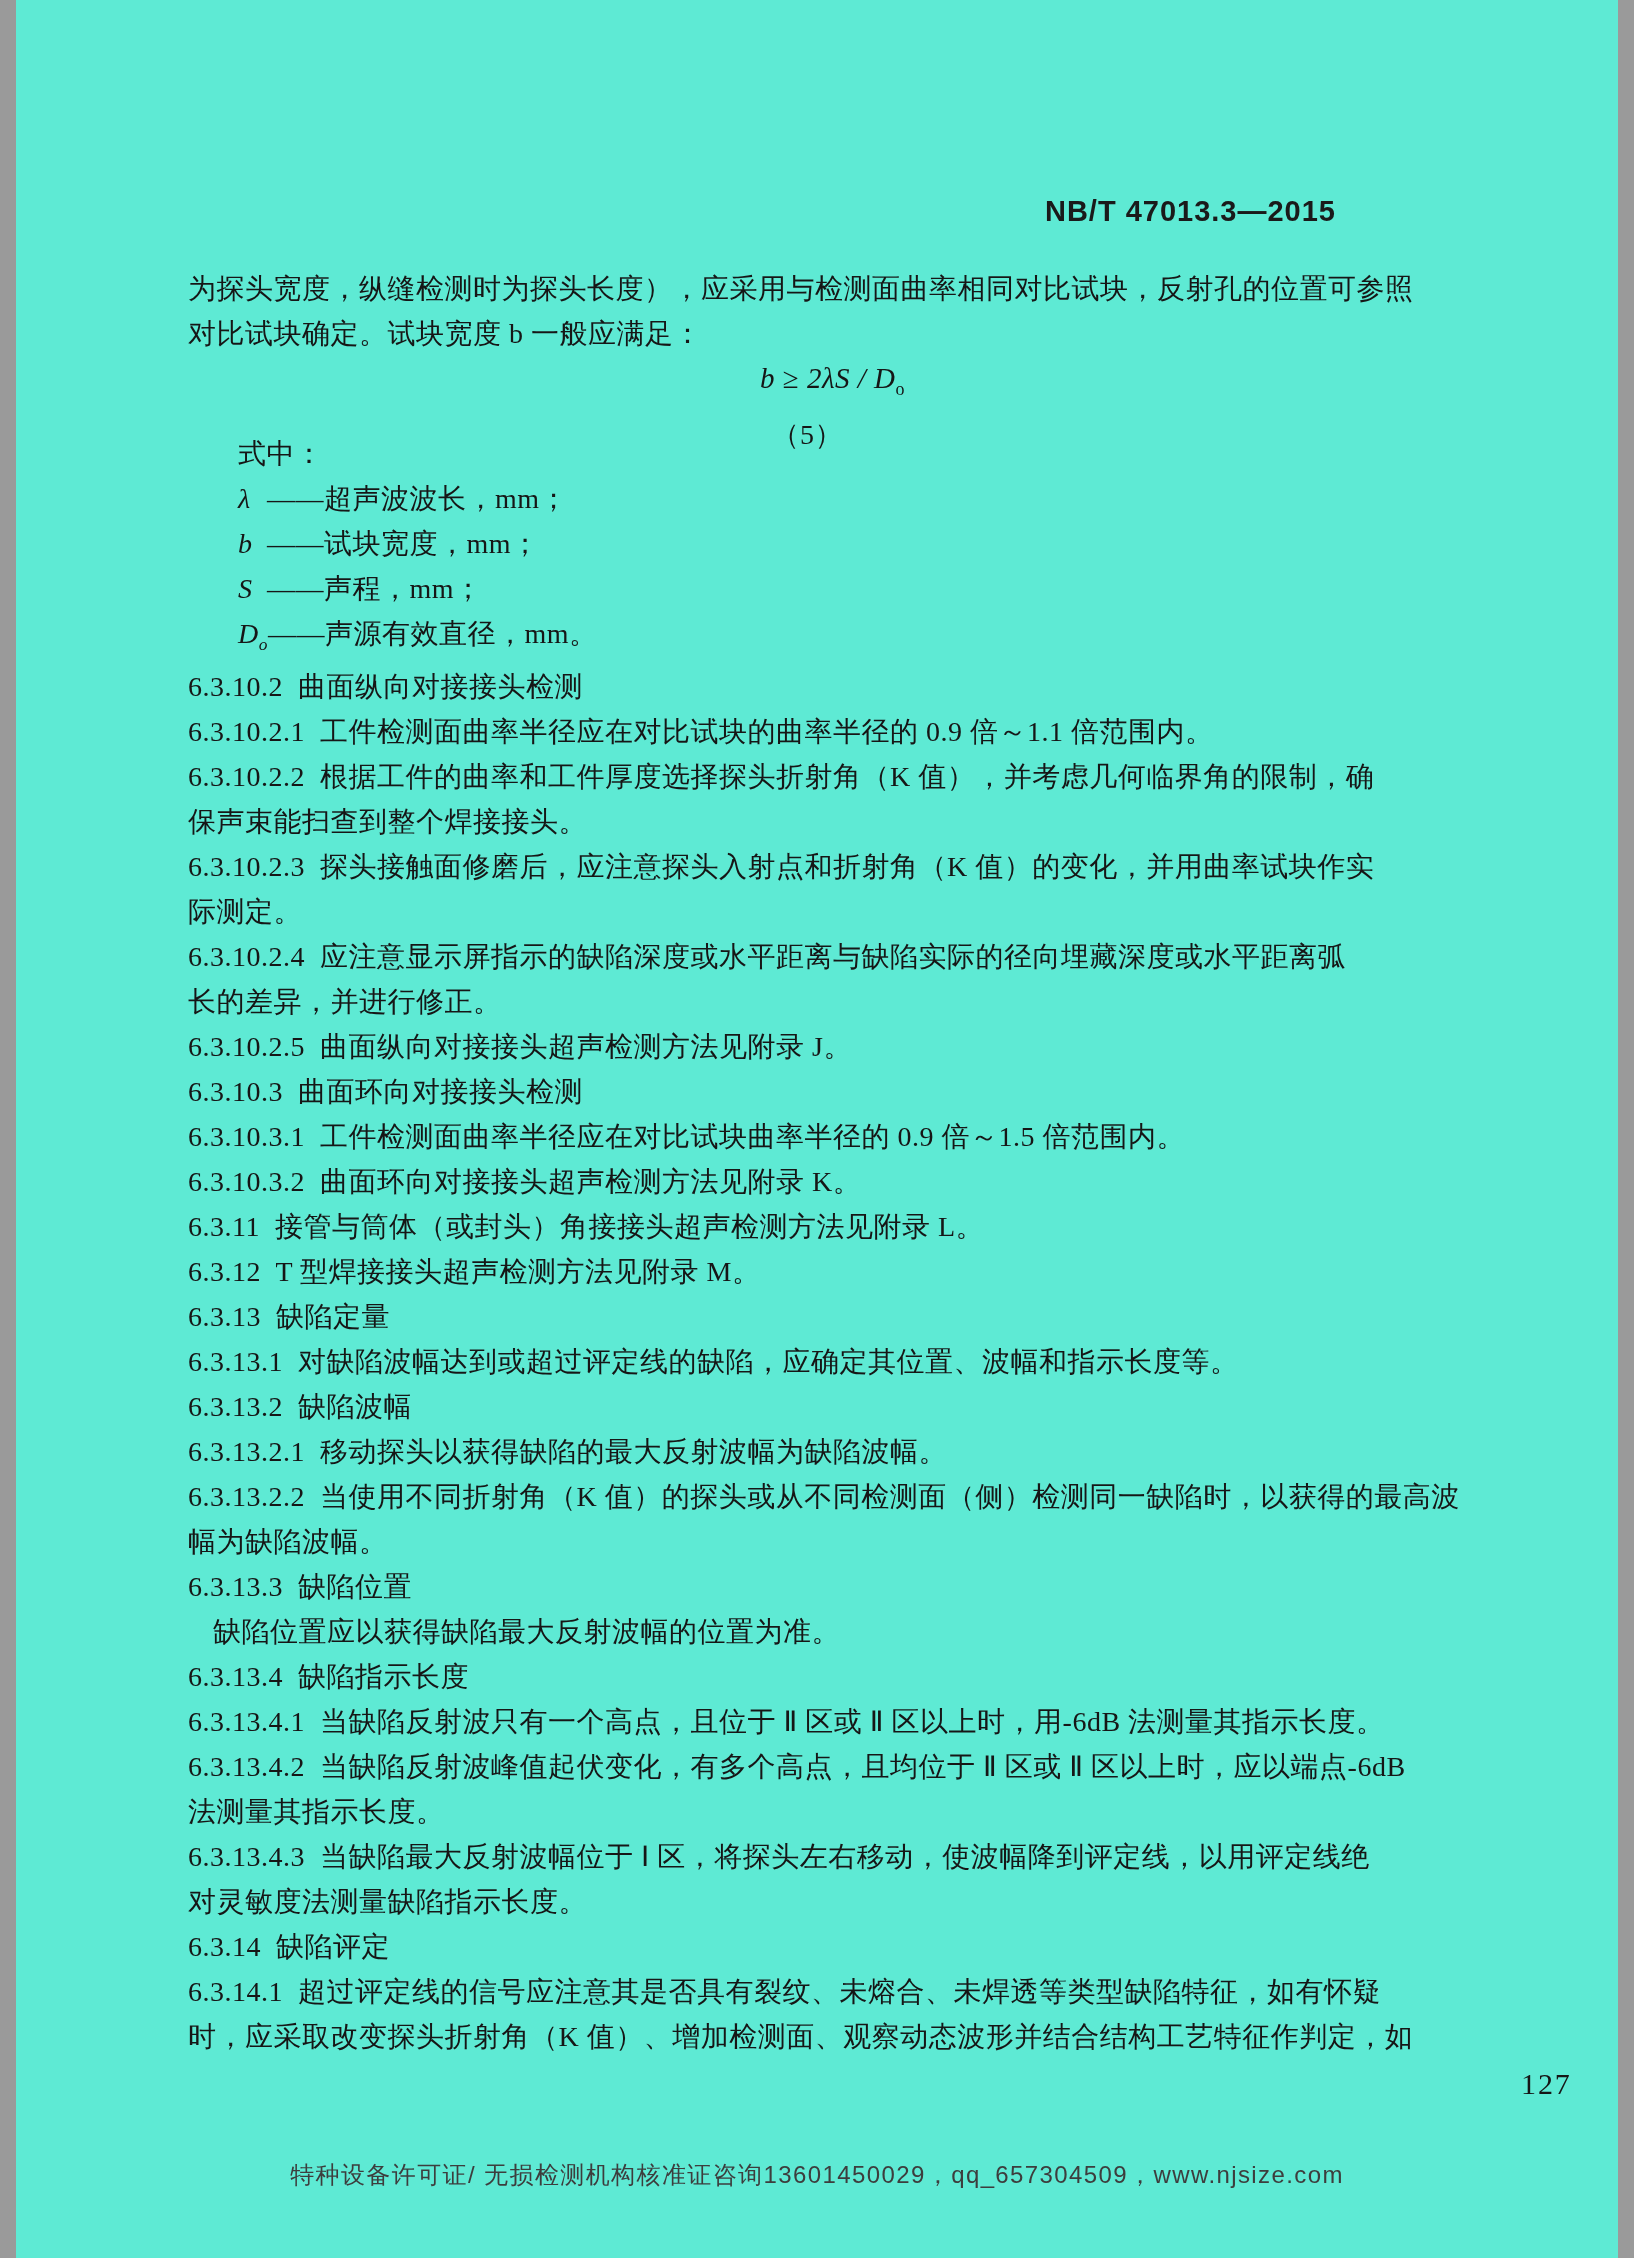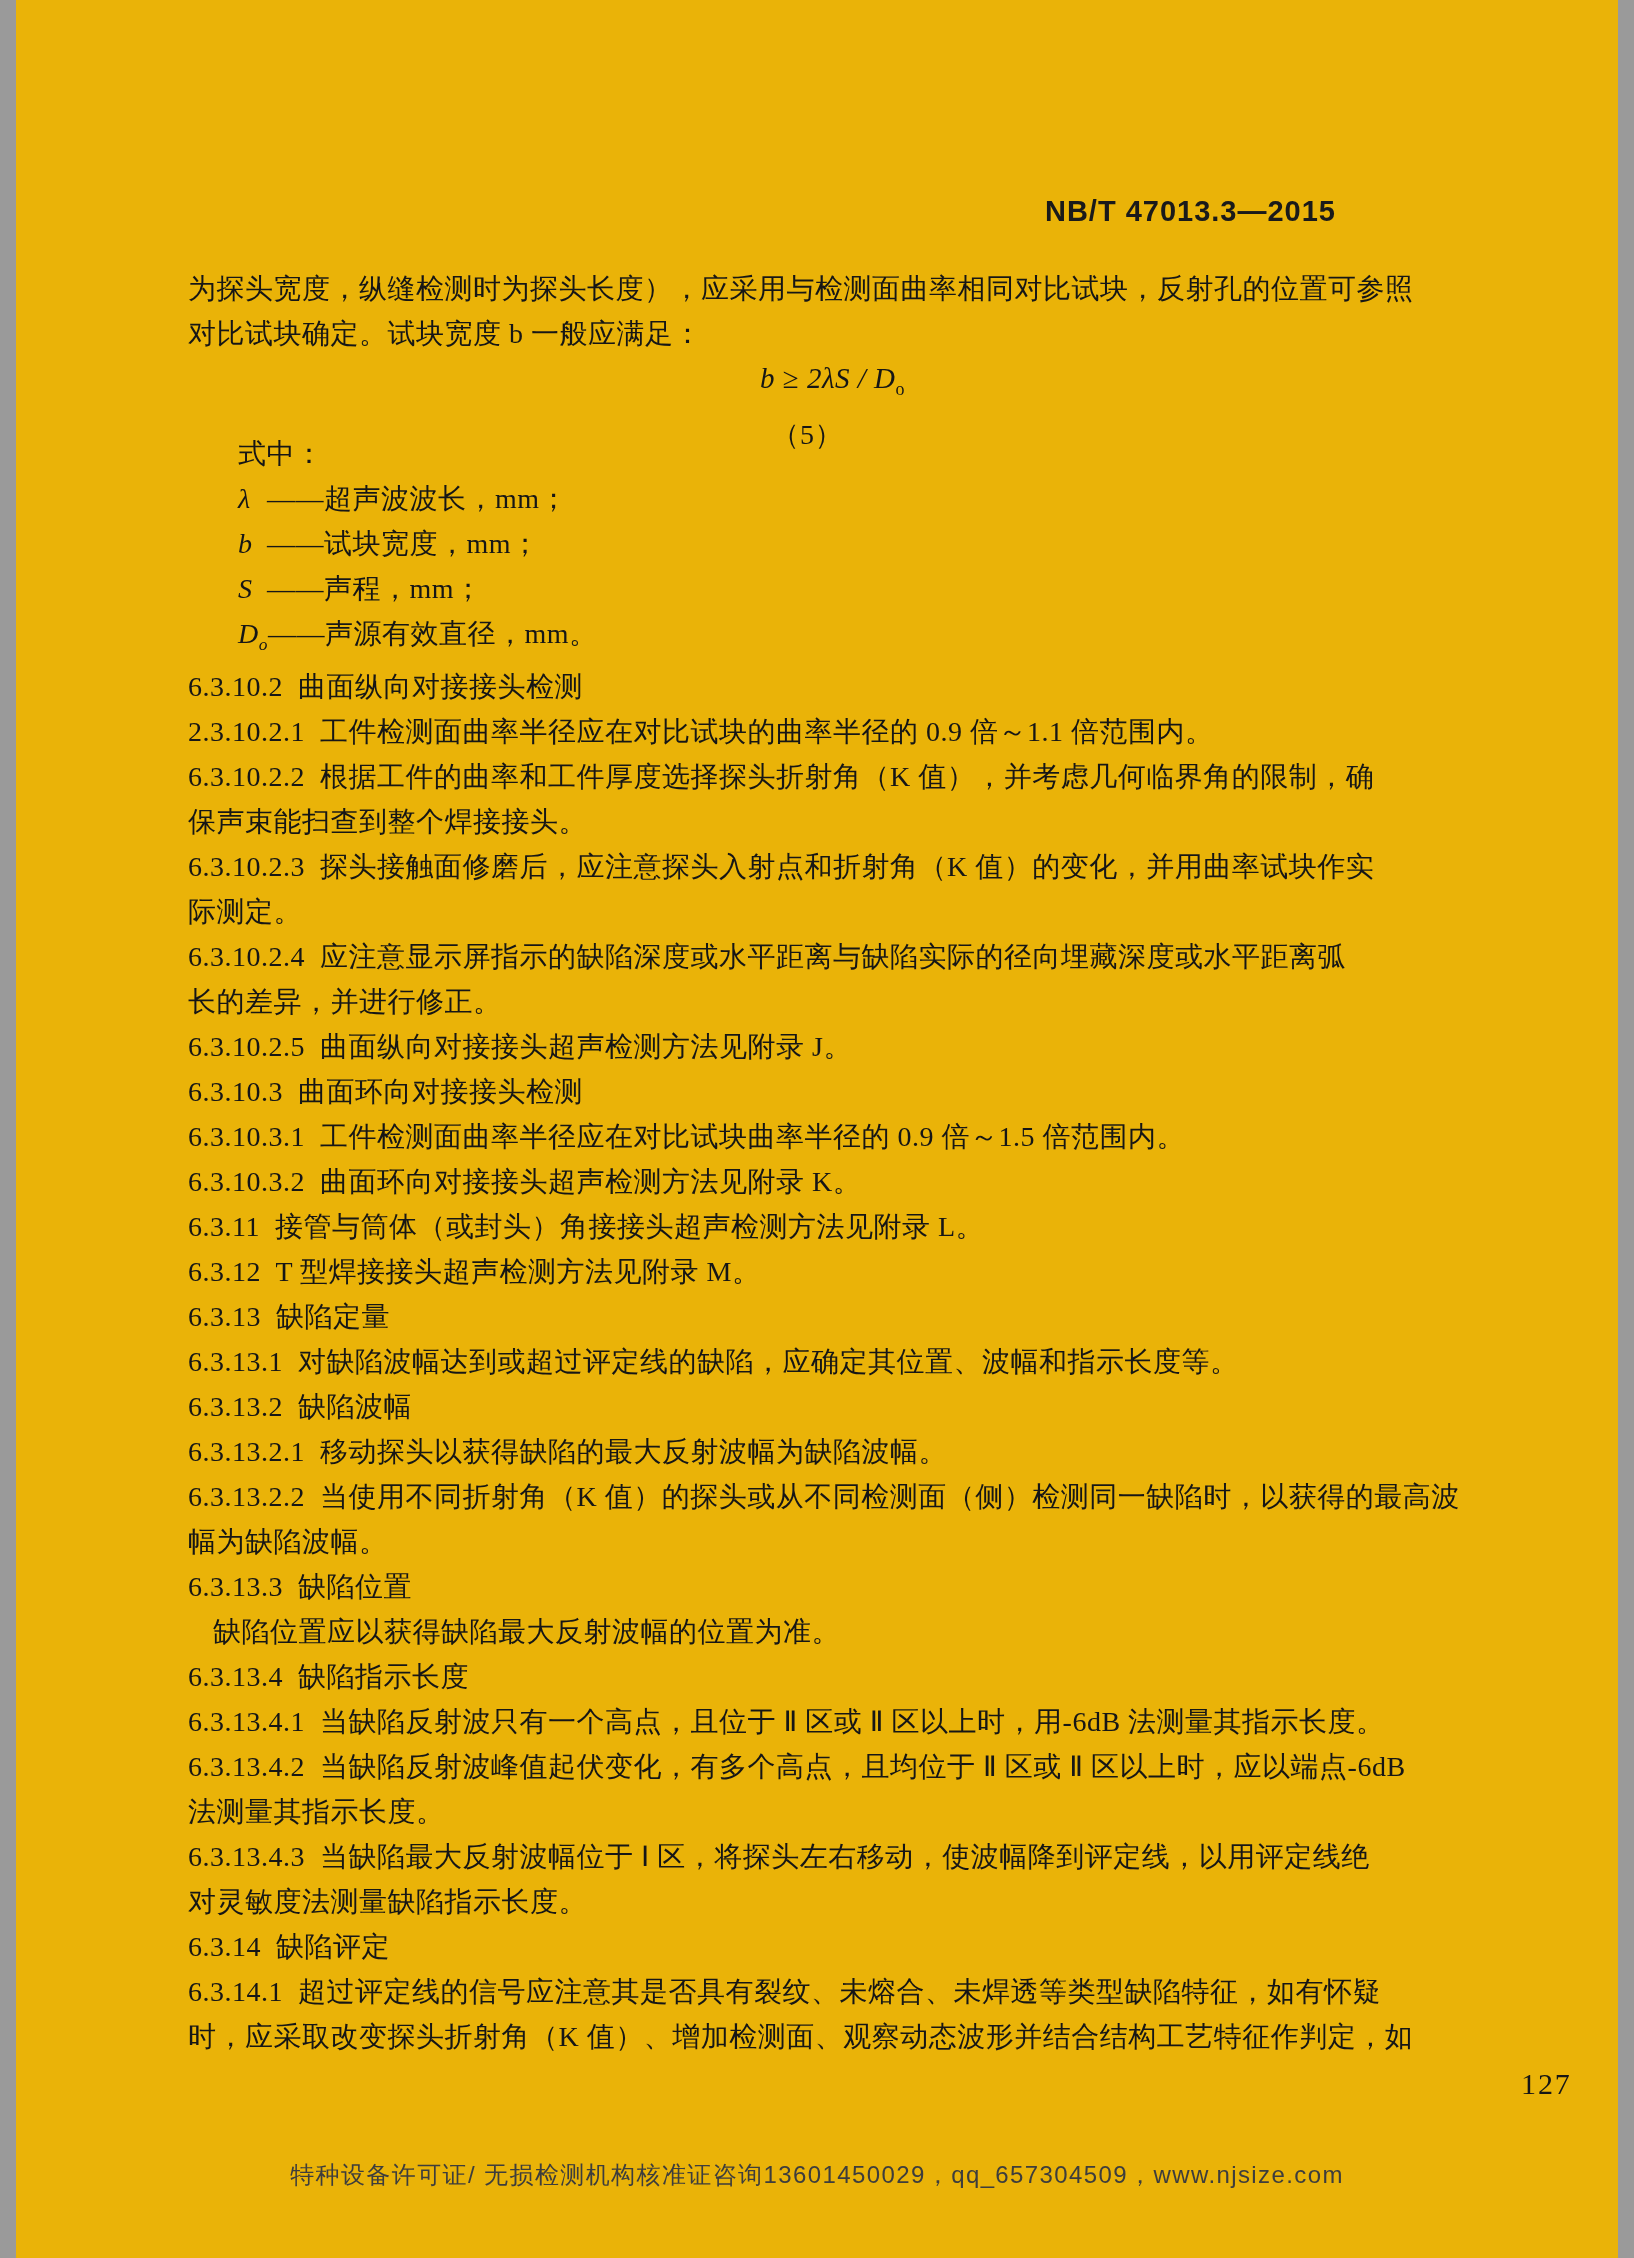--- a/index.html
+++ b/index.html
@@ -5,21 +5,21 @@
   html, body {
     margin: 0;
     padding: 0;
     background: #9a9a9a;
   }
   .page {
     position: relative;
     width: 1602px;
     height: 2258px;
     margin: 0 auto;
-    background: #eab308;
+    background: #5eead4;
     color: #161616;
     font-family: "Liberation Serif", serif;
     overflow: hidden;
   }
   .header-right {
     position: absolute;
     top: 195px;
     right: 282px;
     font-family: "Liberation Sans", sans-serif;
     font-weight: bold;
@@ -107,21 +107,21 @@
   <div class="content">
       <div class="line body">为探头宽度，纵缝检测时为探头长度），应采用与检测面曲率相同对比试块，反射孔的位置可参照</div>
       <div class="line body">对比试块确定。试块宽度 b 一般应满足：</div>
       <div class="line formula-row"><span class="math"><i>b</i> <span>≥</span> <i>2λS / D</i><sub>o</sub></span><span class="dots">........................................................</span><span class="eqnum">（5）</span></div>
       <div class="line defhead gap-sm">式中：</div>
       <div class="line def"><i class="sym">λ</i><span>——超声波波长，mm；</span></div>
       <div class="line def"><i class="sym">b</i><span>——试块宽度，mm；</span></div>
       <div class="line def"><i class="sym">S</i><span>——声程，mm；</span></div>
       <div class="line def"><i class="sym">D<sub>o</sub></i><span>——声源有效直径，mm。</span></div>
       <div class="line section gap-md">6.3.10.2  曲面纵向对接接头检测</div>
-      <div class="line section">2.3.10.2.1  工件检测面曲率半径应在对比试块的曲率半径的 0.9 倍～1.1 倍范围内。</div>
+      <div class="line section">6.3.10.2.1  工件检测面曲率半径应在对比试块的曲率半径的 0.9 倍～1.1 倍范围内。</div>
       <div class="line section">6.3.10.2.2  根据工件的曲率和工件厚度选择探头折射角（K 值），并考虑几何临界角的限制，确</div>
       <div class="line cont">保声束能扫查到整个焊接接头。</div>
       <div class="line section">6.3.10.2.3  探头接触面修磨后，应注意探头入射点和折射角（K 值）的变化，并用曲率试块作实</div>
       <div class="line cont">际测定。</div>
       <div class="line section">6.3.10.2.4  应注意显示屏指示的缺陷深度或水平距离与缺陷实际的径向埋藏深度或水平距离弧</div>
       <div class="line cont">长的差异，并进行修正。</div>
       <div class="line section">6.3.10.2.5  曲面纵向对接接头超声检测方法见附录 J。</div>
       <div class="line section">6.3.10.3  曲面环向对接接头检测</div>
       <div class="line section">6.3.10.3.1  工件检测面曲率半径应在对比试块曲率半径的 0.9 倍～1.5 倍范围内。</div>
       <div class="line section">6.3.10.3.2  曲面环向对接接头超声检测方法见附录 K。</div>

